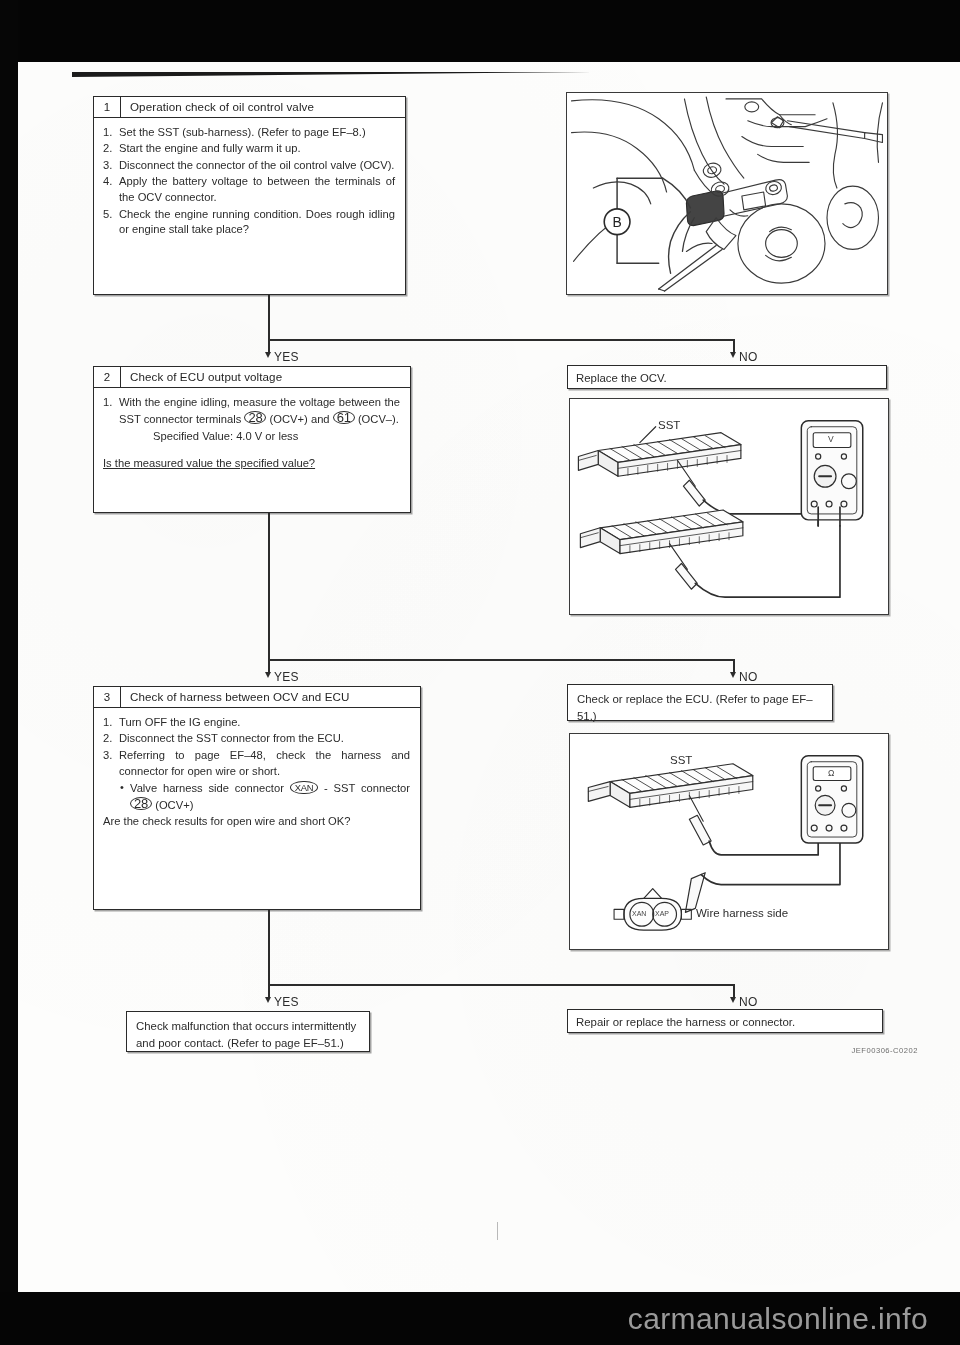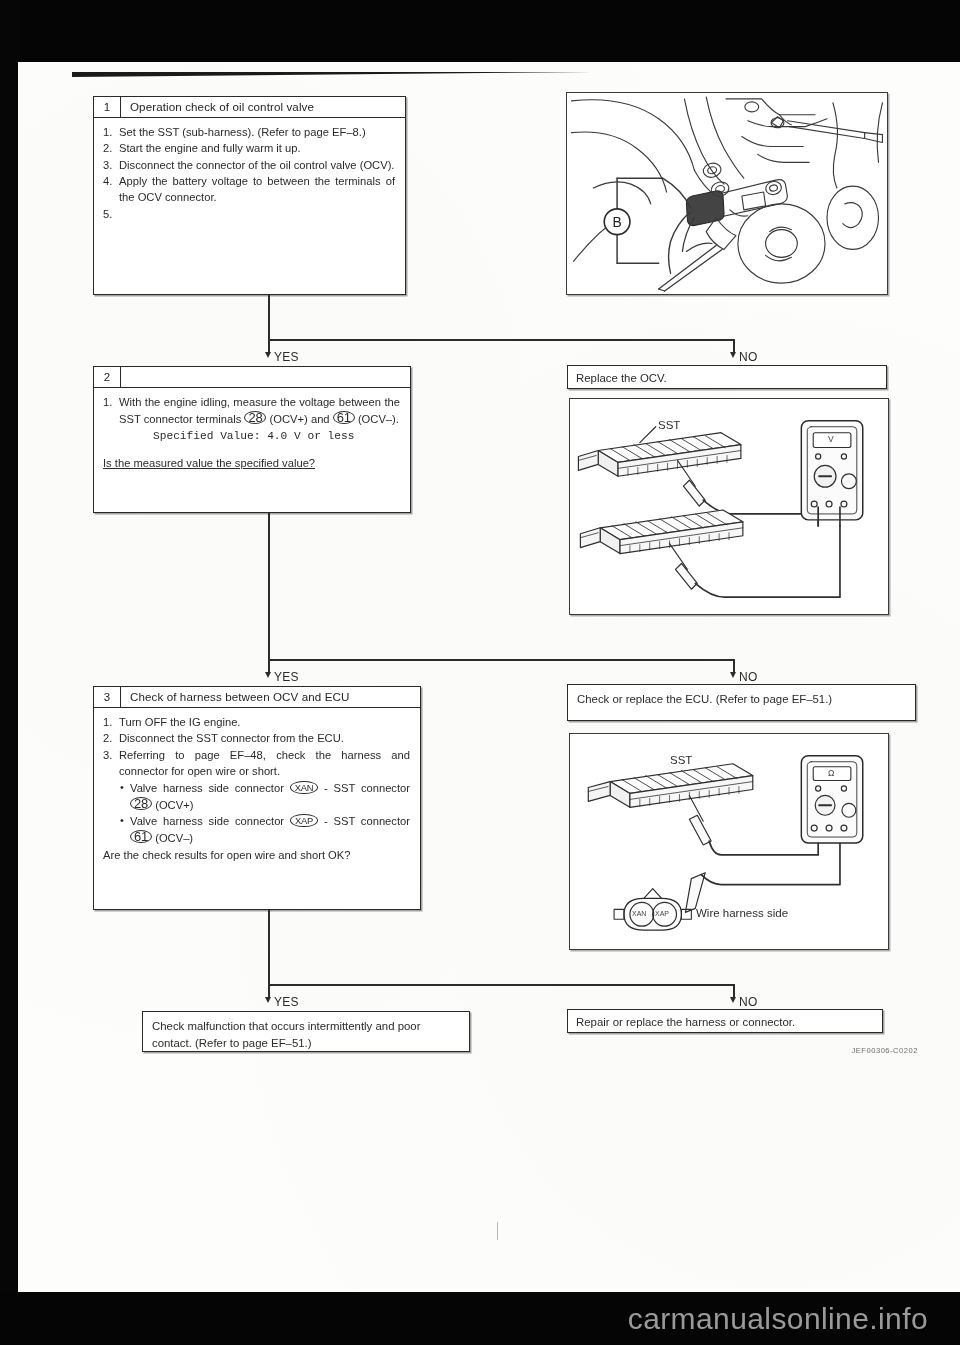--- a/index.html
+++ b/index.html
@@ -79,21 +79,21 @@
   .step-body { padding:7px 10px 8px 9px; }
 
   ol.steps { margin:0; padding:0; list-style:none; }
   ol.steps > li {
     position:relative; padding-left:16px; margin-bottom:.5px;
     text-align:justify;
   }
   ol.steps > li > .li-num {
     position:absolute; left:0; top:0; width:14px;
   }
-  .spec-line { margin:1px 0 0 34px;font-family:Liberation Mono, monospace; }
+  .spec-line { margin:1px 0 0 34px; }
   .tail-q { margin-top:11px; text-align:justify;text-decoration:underline; }
   ul.subs { margin:0; padding:0; list-style:none; }
   ul.subs > li {
     position:relative; padding-left:11px; margin-top:1px; text-align:justify;
   }
   ul.subs > li::before {
     content:"\2022"; position:absolute; left:1px; top:-1px; font-size:11px;
   }
 
   
@@ -182,37 +182,39 @@
       <li>
         <span class="li-num">3.</span>
         <span>Disconnect the connector of the oil control valve (OCV).</span>
       </li>
       <li>
         <span class="li-num">4.</span>
         <span>Apply the battery voltage to between the terminals of the OCV connector.</span>
       </li>
       <li>
         <span class="li-num">5.</span>
+        <span>Check the engine running condition. Does rough idling or engine stall take place?</span>
       </li>
     </ol>
   </div>
 </div>
 
 <div class="ln v" style="left:268px; top:295px; height:45px;"></div>
 <div class="ln h" style="left:268px; top:339px; width:466px;"></div>
 <div class="ln v" style="left:733px; top:339px; height:15px;"></div>
 <div class="arrow-dn" style="left:265px; top:352px;"></div>
 <div class="arrow-dn" style="left:730px; top:352px;"></div>
 <div class="ln v" style="left:268px; top:339px; height:15px;"></div>
 <div class="yn" style="left:274px; top:350px;">YES</div>
 <div class="yn" style="left:739px; top:350px;">NO</div>
 
 <div class="box shadowed" style="left:93px; top:366px; width:318px; height:147px;">
   <div class="step-head">
     <div class="step-num">2</div>
+    <div class="step-title">Check of ECU output voltage</div>
   </div>
   <div class="step-body">
     <ol class="steps">
       <li>
         <span class="li-num">1.</span>
         <span>With the engine idling, measure the voltage between the SST connector terminals</span>
         <span class="tok">28</span>
         <span>(OCV+) and</span>
         <span class="tok">61</span>
         <span>(OCV–).</span>
@@ -251,56 +253,49 @@
         <span class="li-num">3.</span>
         <span>Referring to page EF–48, check the harness and connector for open wire or short.</span>
         <ul class="subs">
           <li>
             <span>Valve harness side connector</span>
             <span class="tok wide">XAN</span>
             <span>- SST connector</span>
             <span class="tok">28</span>
             <span>(OCV+)</span>
           </li>
-          <li>
-            <span>Valve harness side connector</span>
-            <span class="tok wide">XAP</span>
-            <span>- SST connector</span>
-            <span class="tok">61</span>
-            <span>(OCV–)</span>
-          </li>
         </ul>
       </li>
     </ol>
     <div style="margin-top:0; text-align:justify;">Are the check results for open wire and short OK?</div>
   </div>
 </div>
 
 <div class="ln v" style="left:268px; top:910px; height:75px;"></div>
 <div class="ln h" style="left:268px; top:984px; width:466px;"></div>
 <div class="ln v" style="left:733px; top:984px; height:15px;"></div>
 <div class="ln v" style="left:268px; top:984px; height:15px;"></div>
 <div class="arrow-dn" style="left:265px; top:997px;"></div>
 <div class="arrow-dn" style="left:730px; top:997px;"></div>
 <div class="yn" style="left:274px; top:995px;">YES</div>
 <div class="yn" style="left:739px; top:995px;">NO</div>
 
 <div class="box shadowed result" style="left:567px; top:365px; width:320px; height:24px; padding:4px 8px;">
   <span>Replace the OCV.</span>
 </div>
 
-<div class="box shadowed result" style="left:567px; top:684px; width:349px; height:37px;">
+<div class="box shadowed result" style="left:567px; top:684px; width:266px; height:37px;">
   <span>Check or replace the ECU. (Refer to page EF–51.)</span>
 </div>
 
 <div class="box shadowed result" style="left:567px; top:1009px; width:316px; height:24px; padding:4px 8px;">
   <span>Repair or replace the harness or connector.</span>
 </div>
 
-<div class="box shadowed result" style="left:142px; top:1011px; width:328px; height:41px;">
+<div class="box shadowed result" style="left:126px; top:1011px; width:244px; height:41px;">
   <span>Check malfunction that occurs intermittently and poor contact. (Refer to page EF–51.)</span>
 </div>
 
 <div class="ill" style="left:566px; top:92px; width:322px; height:203px;">
   <svg viewBox="0 0 322 203">
     <g fill="none" stroke="#3a3a3a" stroke-width="1.15" stroke-linecap="round" stroke-linejoin="round">
 
       <path d="M4 8 Q 58 2 92 26 Q 120 46 128 78"></path>
       <path d="M4 40 Q 44 36 70 56 Q 94 74 100 100"></path>
       <path d="M26 96 Q 46 86 64 92 Q 80 98 84 112"></path>

